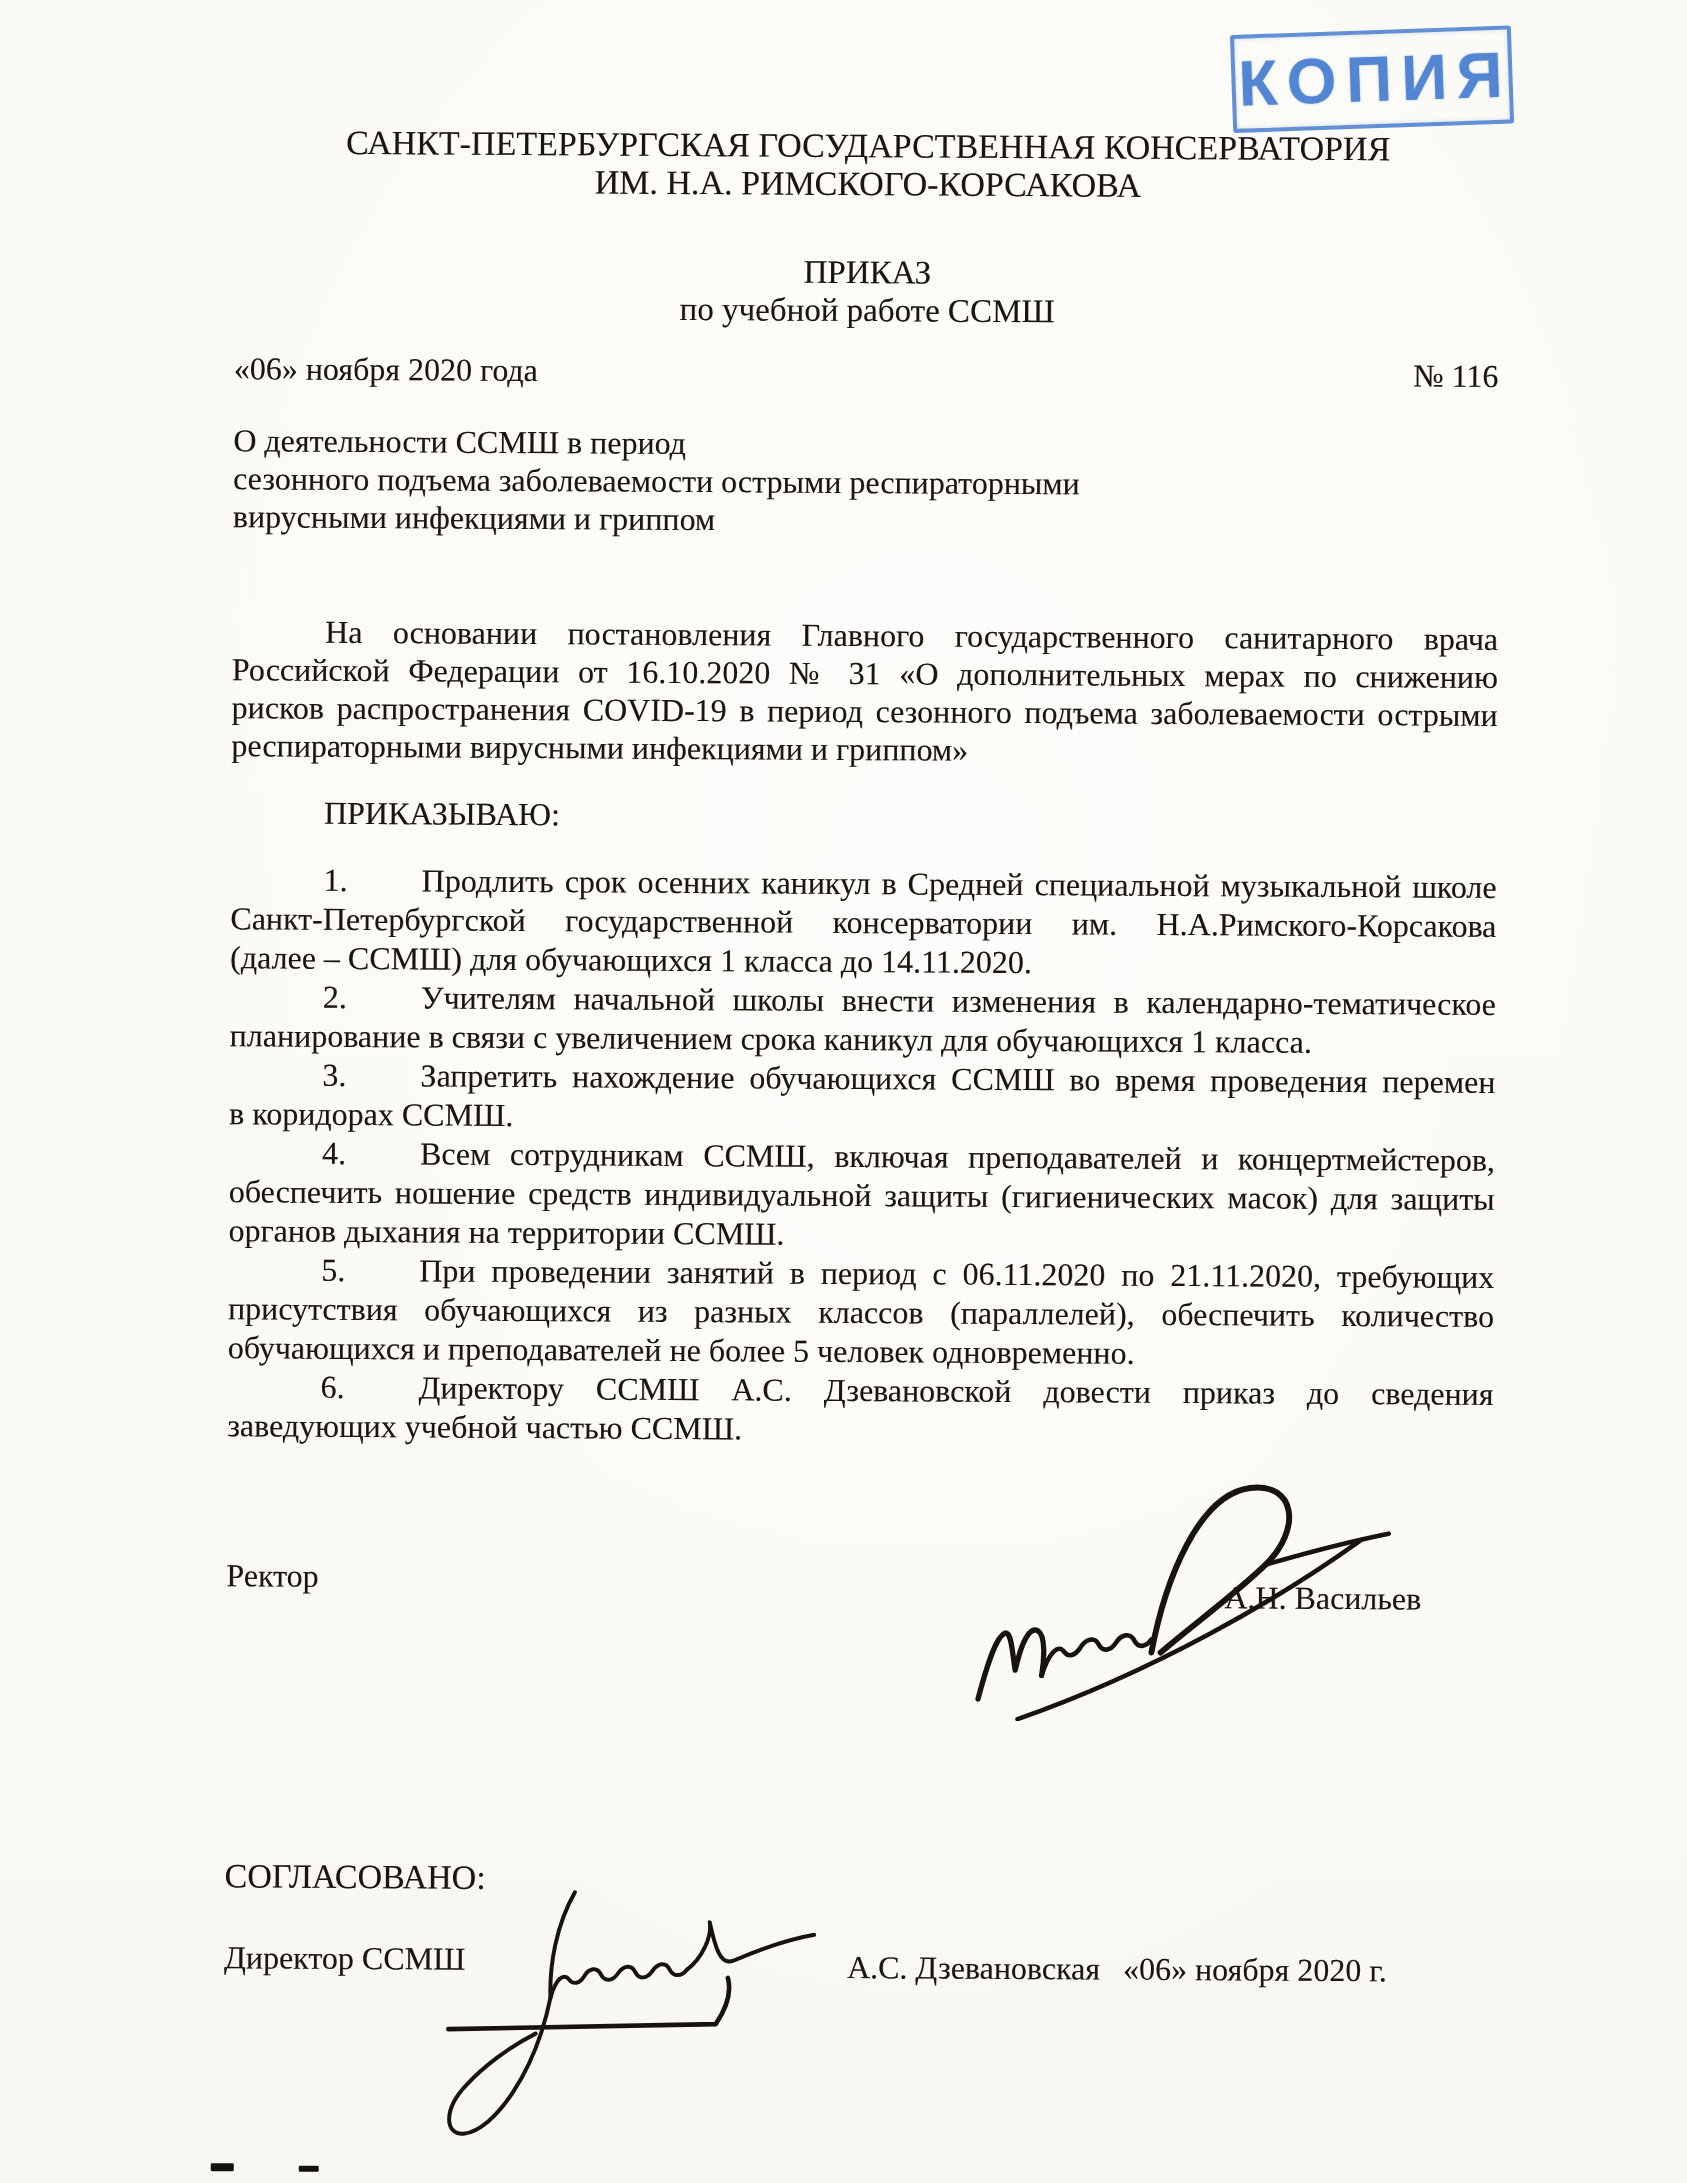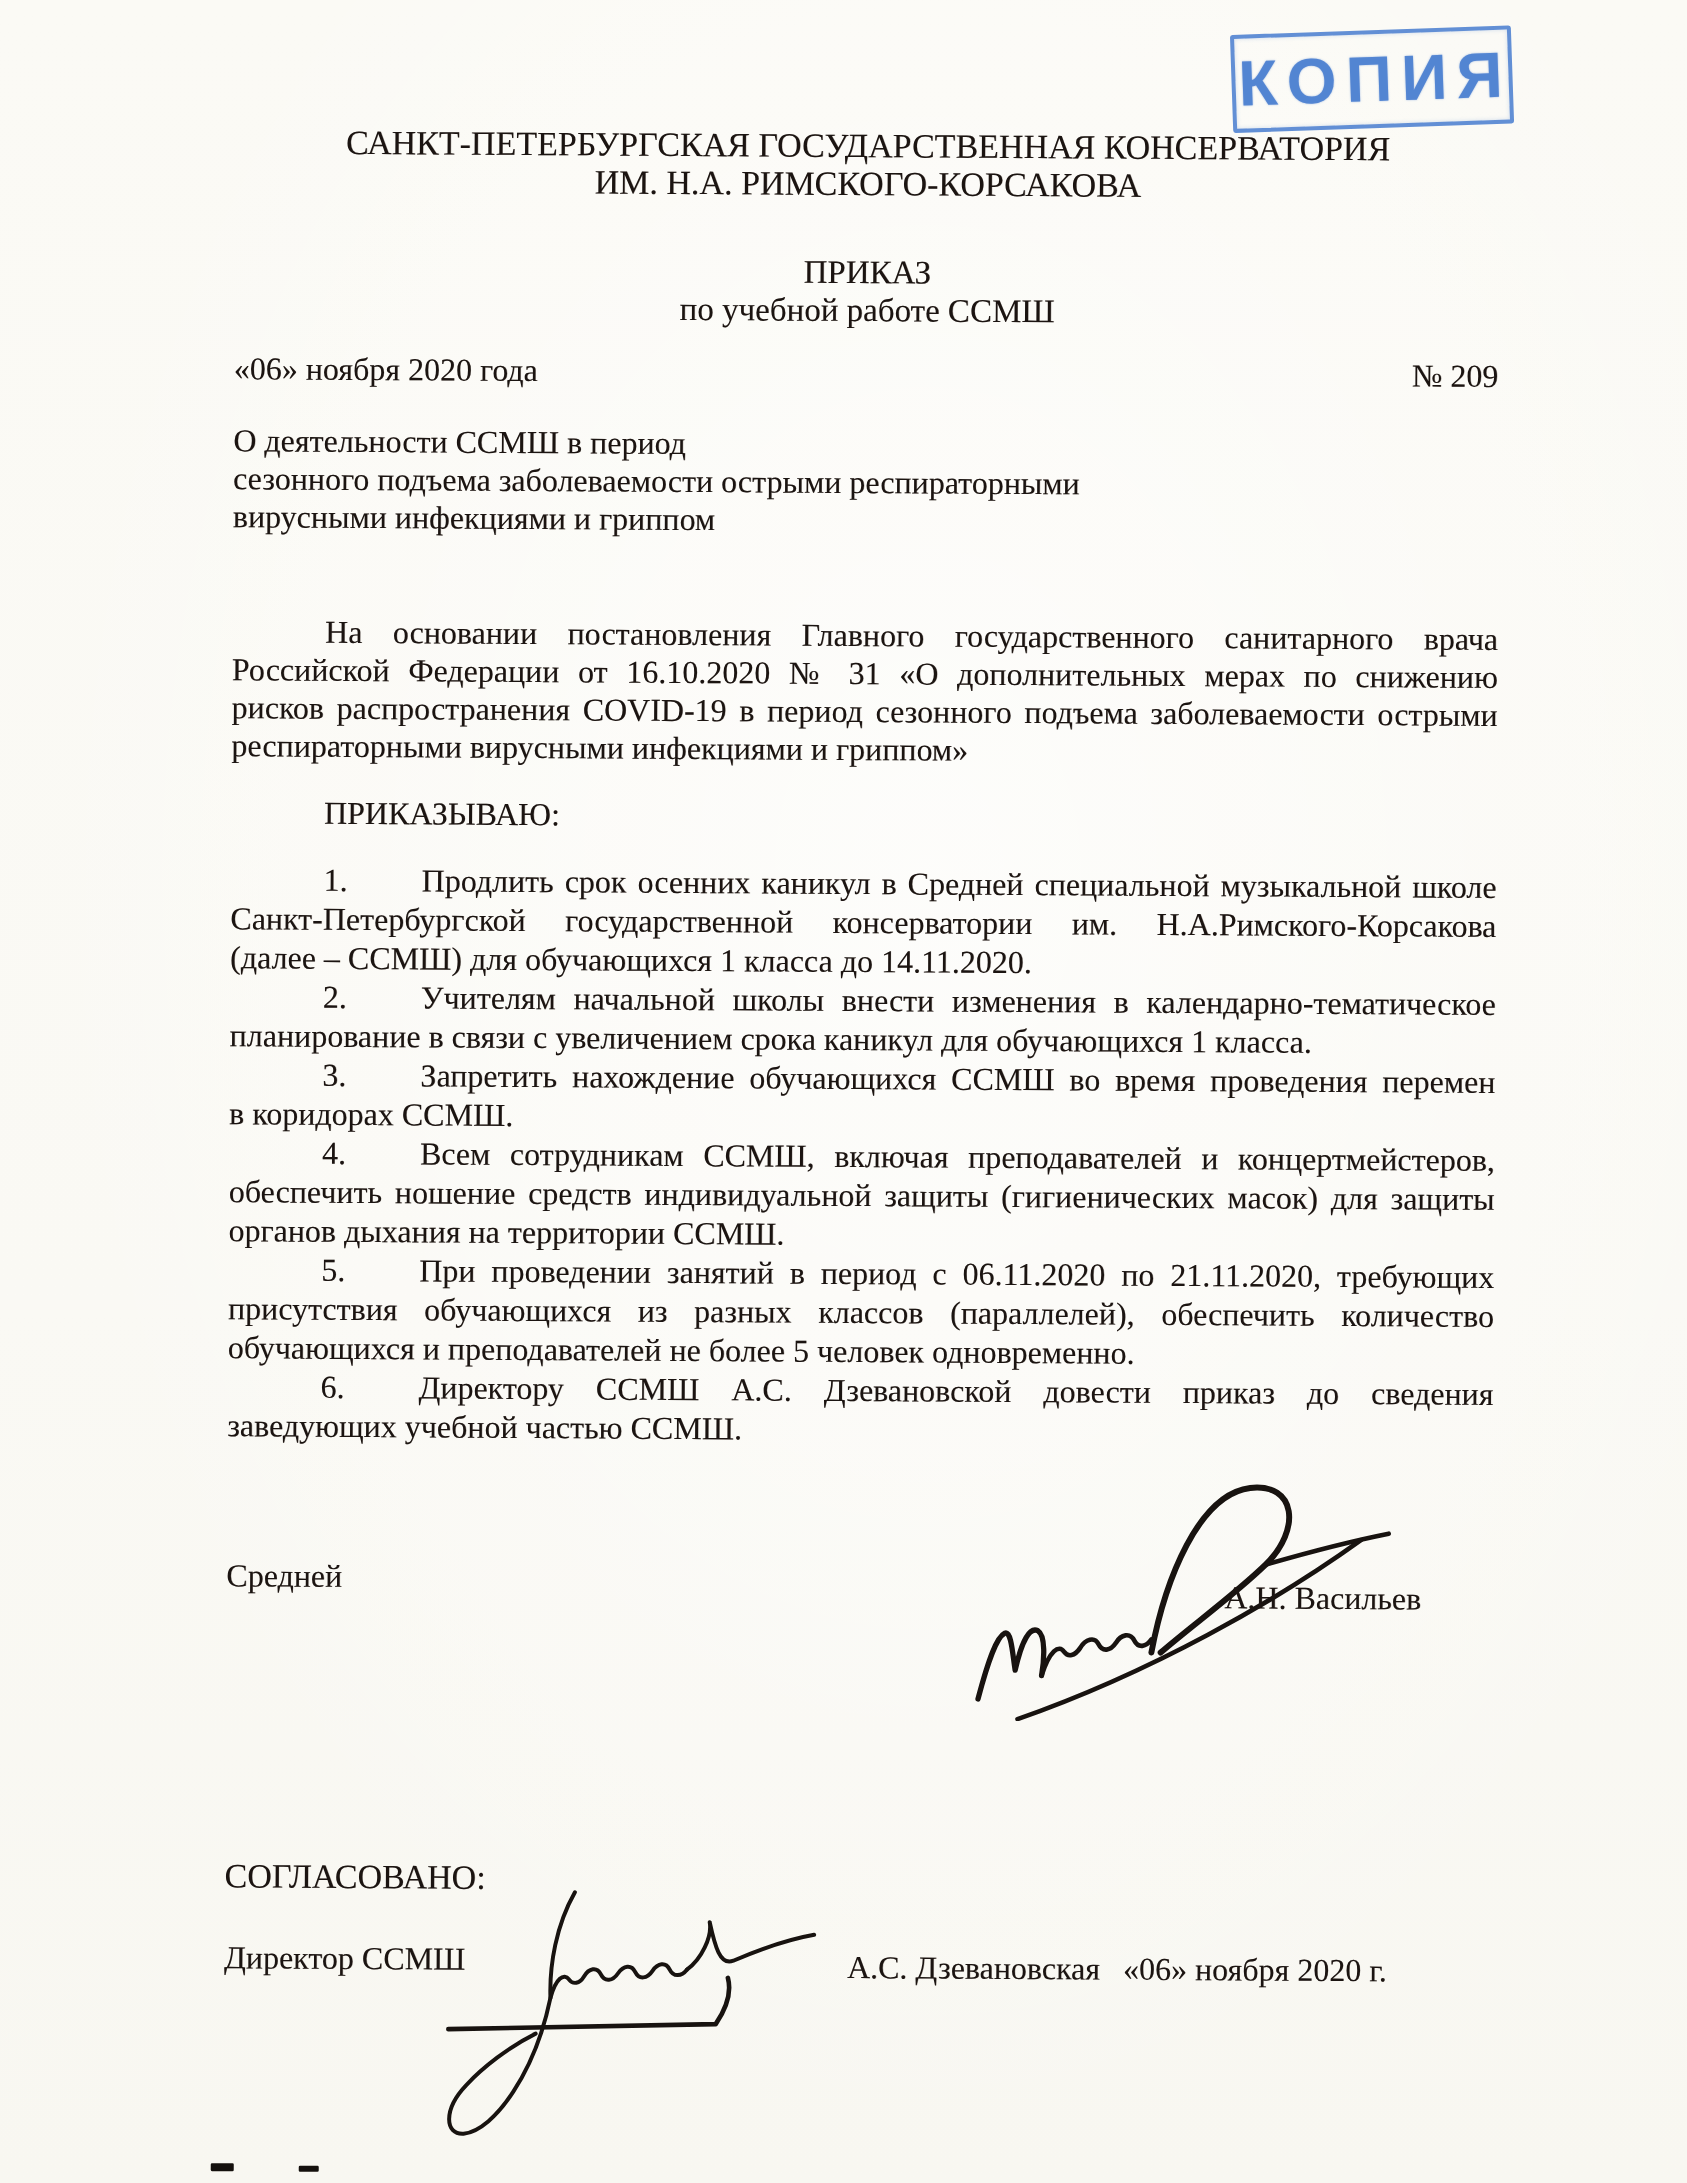--- a/index.html
+++ b/index.html
@@ -52,21 +52,21 @@
       <div class="bl">САНКТ-ПЕТЕРБУРГСКАЯ ГОСУДАРСТВЕННАЯ КОНСЕРВАТОРИЯ</div>
       <div class="bl">ИМ. Н.А. РИМСКОГО-КОРСАКОВА</div>
     </div>
 
     <div class="blk center" style="top:253px; font-size:33px;">
       <div class="bl">ПРИКАЗ</div>
       <div class="bl">по учебной работе ССМШ</div>
     </div>
 
     <div class="blk" style="top:353px">
-      <span class="right">№ 209</span>
+      <span class="right">№ 116</span>
       <span>«06» ноября 2020 года</span>
     </div>
 
     <div class="blk" style="top:425px">
       <div class="bl">О деятельности ССМШ в период</div>
       <div class="bl">сезонного подъема заболеваемости острыми респираторными</div>
       <div class="bl">вирусными инфекциями и гриппом</div>
     </div>
 
     <div class="blk" style="top:616px">
@@ -94,21 +94,21 @@
       <div class="bl">органов дыхания на территории ССМШ.</div>
 
       <div class="bl jl fl"><span class="num">5.</span><span>При проведении занятий в период с 06.11.2020 по 21.11.2020, требующих</span></div>
       <div class="bl jl">присутствия обучающихся из разных классов (параллелей), обеспечить количество</div>
       <div class="bl">обучающихся и преподавателей не более 5 человек одновременно.</div>
 
       <div class="bl jl fl"><span class="num">6.</span><span>Директору ССМШ А.С. Дзевановской довести приказ до сведения</span></div>
       <div class="bl">заведующих учебной частью ССМШ.</div>
     </div>
 
-    <div class="namelabel" style="left:236px; top:1560px;">Средней</div>
+    <div class="namelabel" style="left:236px; top:1560px;">Ректор</div>
 
     <svg class="sig" style="left:943px; top:1459px;" width="470" height="261" viewBox="0 0 710 395">
       <path stroke-width="8" d="M 68,362 C 84,300 96,268 108,262 C 118,258 120,295 124,318 C 134,272 146,252 158,258 C 170,265 168,302 164,326"></path>
       <path stroke-width="7" d="M 164,326 C 176,288 190,278 198,290 C 204,298 214,296 222,284 C 230,270 244,266 250,278 C 256,290 268,288 276,276 C 284,262 298,260 304,272 C 310,284 322,282 330,270"></path>
       <path stroke-width="9" d="M 330,290 C 350,180 400,50 478,40 C 548,32 556,102 502,156 C 454,203 392,248 344,290"></path>
       <path stroke-width="7" d="M 502,156 C 556,140 620,122 688,108"></path>
       <path stroke-width="7" d="M 646,118 C 520,210 330,320 128,392"></path>
     </svg>
     <div class="namelabel" style="left:1234px; top:1576px;">А.Н. Васильев</div>
 

